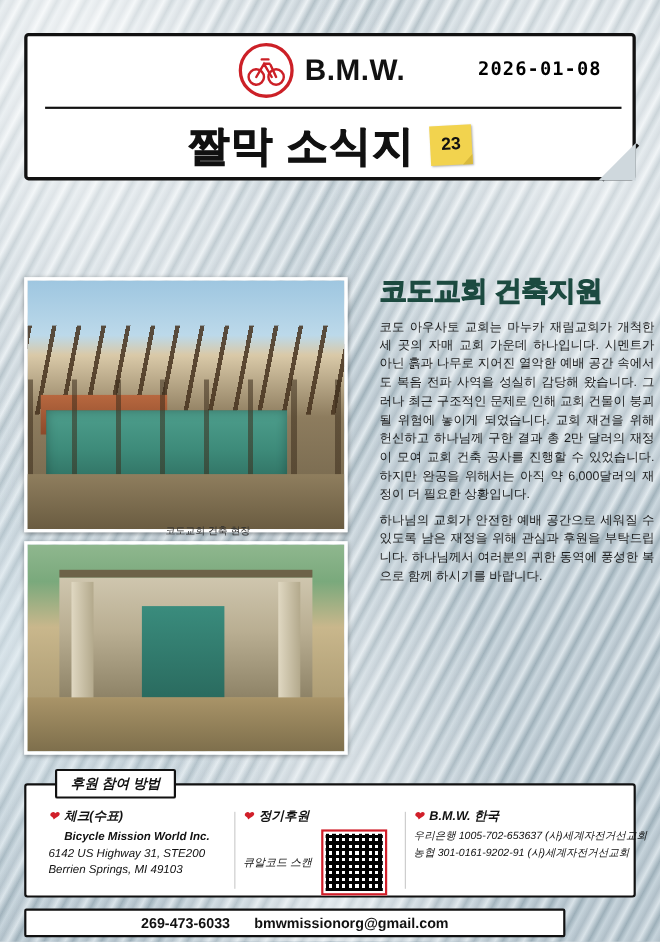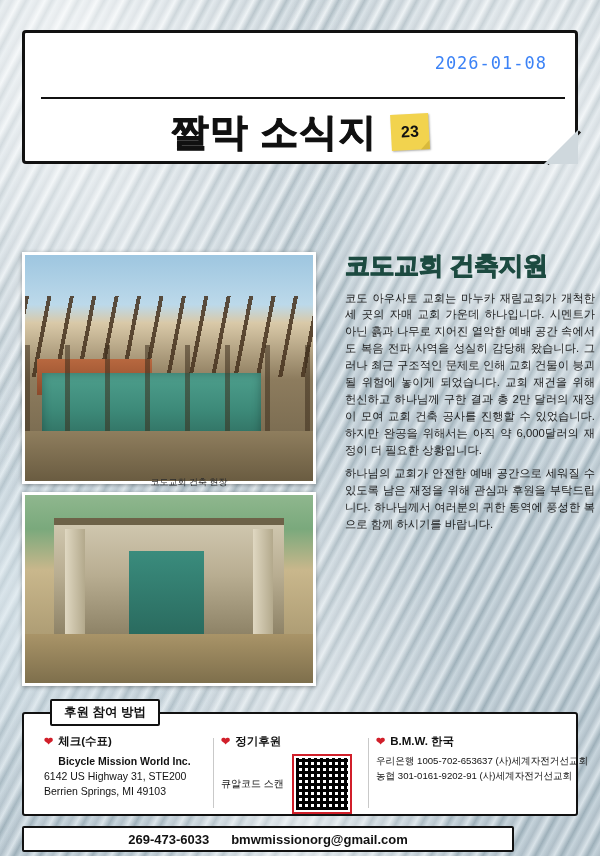--- a/index.html
+++ b/index.html
@@ -73,22 +73,22 @@
   }
   .logo-circle svg { position: absolute; left: 3px; top: 3px; }
   .logo-text {
     font-size: 27px; font-weight: 800; letter-spacing: 0.5px;
     color: #111;
   }
   .header-date {
     position: absolute;
     right: 28px; top: 20px;
     font-family: "DejaVu Sans Mono", monospace;
-    font-size: 17px; font-weight: 400; letter-spacing: 1px;
-    color: #3b82f6;
+    font-size: 17px; font-weight: 700; letter-spacing: 1px;
+    color: #000000;
   }
   .header-rule {
     position: absolute;
     left: 16px; top: 64px;
     width: 524px; height: 2px;
     background: #111;
   }
   .header-title-row {
     position: absolute;
     left: 0; top: 68px;
@@ -220,20 +220,21 @@
   }
 
   
   .donation {
     position: absolute;
     left: 22px; top: 712px;
     width: 556px; height: 104px;
     background: #fff;
     border: 2px solid #111;
     border-radius: 3px;
+    font-style: italic;
   }
   .donation-tab {
     position: absolute;
     left: 26px; top: -15px;
     background: #fff;
     border: 2px solid #111;
     border-radius: 2px;
     padding: 3px 12px;
     font-size: 12.5px;
     font-weight: 800;
@@ -297,20 +298,31 @@
 </head>
 <body>
 
 <div class="page">
   <div class="snow-overlay"></div>
 
   <div class="header">
     <div class="header-corner-line"></div>
 
     <div class="header-top">
+      <div class="logo-wrap">
+        <div class="logo-circle">
+          <svg width="38" height="38" viewBox="0 0 38 38" aria-hidden="true">
+            <circle cx="10" cy="25" r="7" fill="none" stroke="#cc2027" stroke-width="2.2"></circle>
+            <circle cx="28" cy="25" r="7" fill="none" stroke="#cc2027" stroke-width="2.2"></circle>
+            <path d="M10 25 L17 13 L24 25 M17 13 L22 13 M28 25 L23 14" fill="none" stroke="#cc2027" stroke-width="2.2" stroke-linecap="round"></path>
+            <path d="M15 9 L21 9" stroke="#cc2027" stroke-width="2.2" stroke-linecap="round"></path>
+          </svg>
+        </div>
+        <div class="logo-text">B.M.W.</div>
+      </div>
       <div class="header-date">2026-01-08</div>
     </div>
 
     <div class="header-rule"></div>
 
     <div class="header-title-row">
       <div class="header-title">짤막 소식지</div>
       <div class="issue-note">23</div>
     </div>
   </div>

